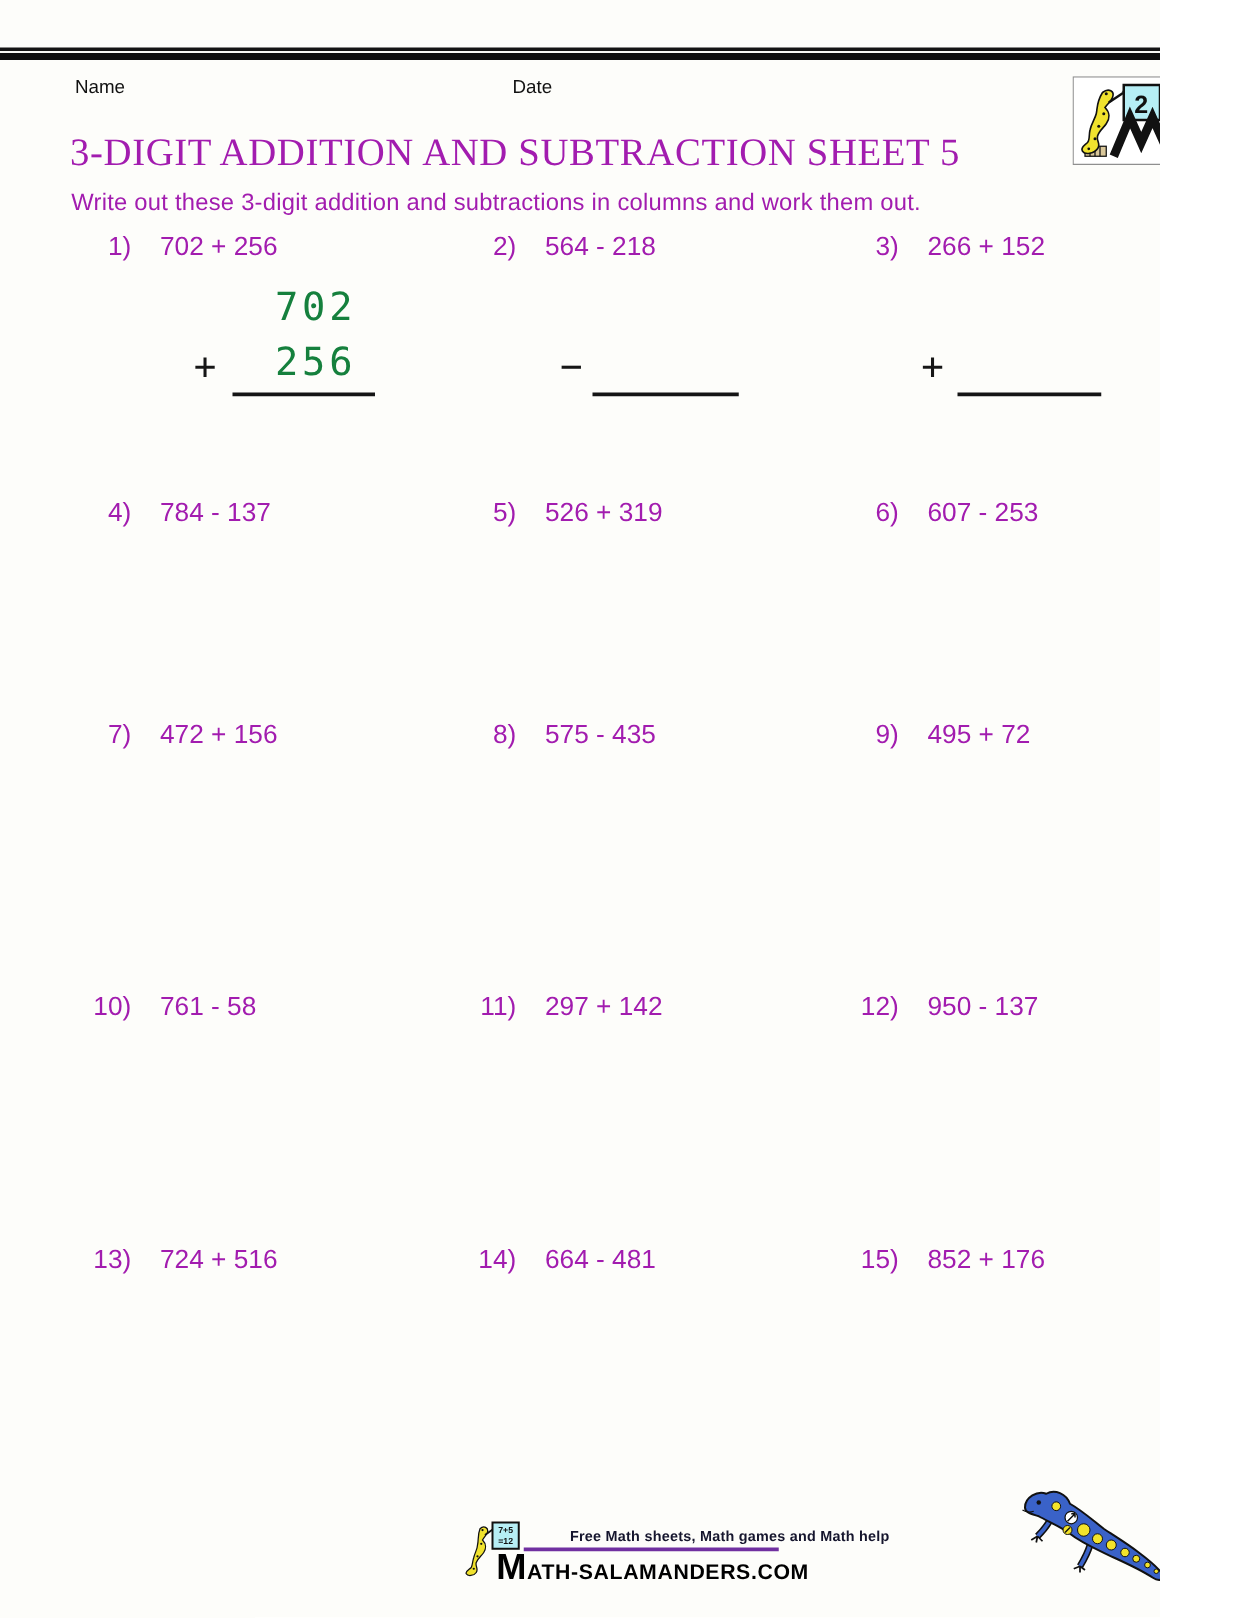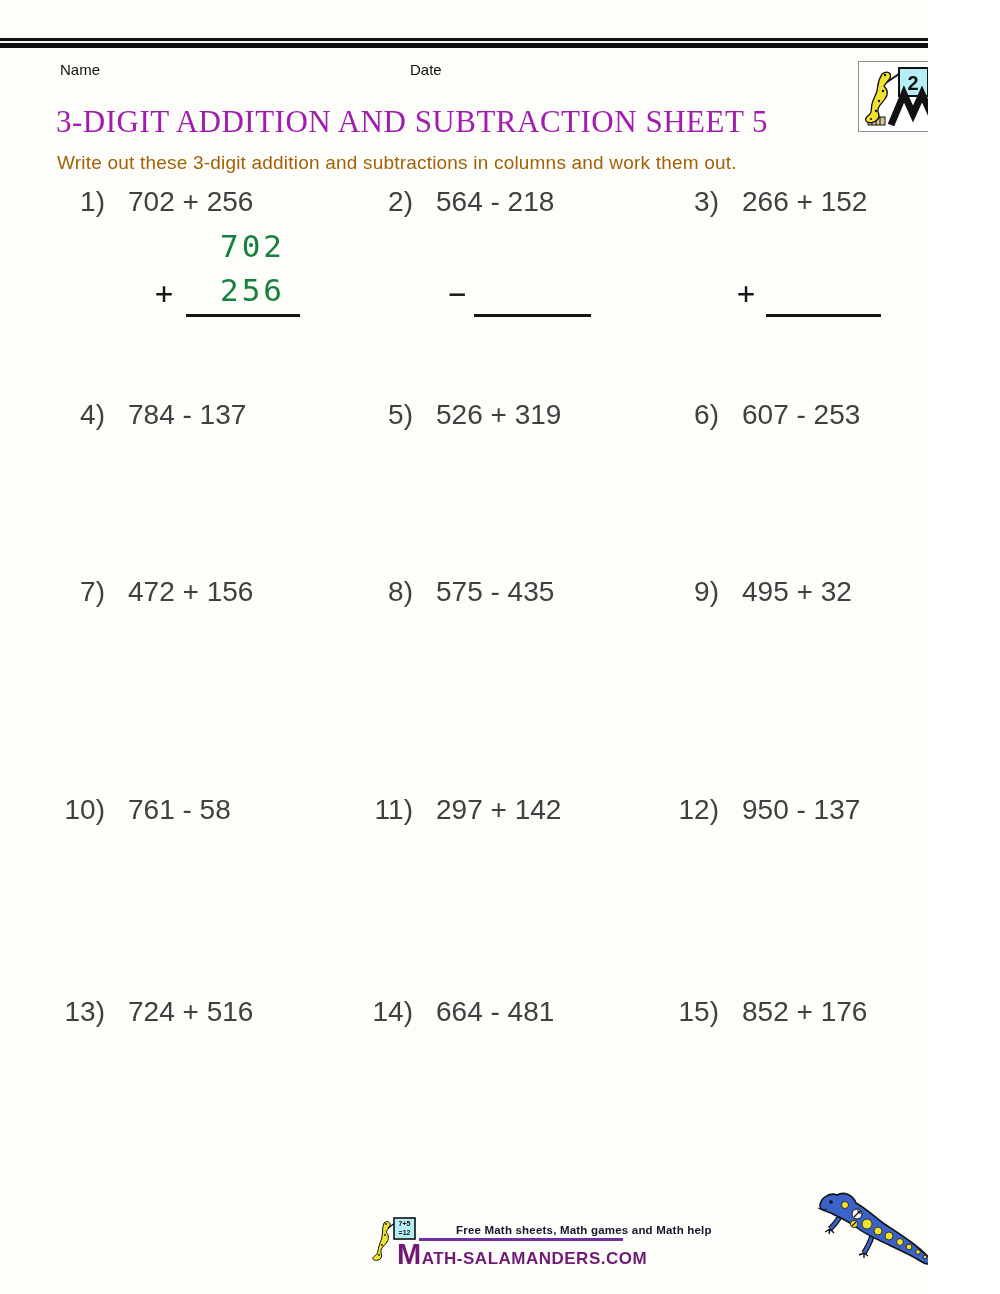--- a/index.html
+++ b/index.html
@@ -14,41 +14,41 @@
   }
   .hlabel{position:absolute;top:61px;font-size:15px;color:#111;}
   #name-label{left:60px;}
   #date-label{left:410px;}
   .logo-box{position:absolute;left:858px;top:61px;width:89px;height:71px;}
   .page-title{
     position:absolute;left:56px;top:104px;
     font-family:"Liberation Serif",serif;font-size:31px;letter-spacing:.5px;
     color:#a21caf;white-space:nowrap;
   }
-  .instruction{position:absolute;left:57px;top:152px;font-size:19px;letter-spacing:.2px;color:#a16207;white-space:nowrap;}
+  .instruction{position:absolute;left:57px;top:152px;font-size:19px;letter-spacing:.2px;color:#a21caf;white-space:nowrap;}
 
   
-  .pcell{position:absolute;white-space:nowrap;font-size:28px;color:#404040;}
+  .pcell{position:absolute;white-space:nowrap;font-size:21px;color:#a21caf;}
   .pnum{display:inline-block;width:46px;text-align:right;}
   .pexpr{margin-left:23px;}
   .row0{top:186px}.row1{top:399px}.row2{top:576px}.row3{top:794px}.row4{top:996px}
   .col0{left:59px}.col1{left:367px}.col2{left:673px}
 
   
   .wnum{position:absolute;font-family:"DejaVu Sans Mono",monospace;font-size:31px;letter-spacing:3px;color:#15803d;}
   .wop{position:absolute;font-family:"DejaVu Sans Mono",monospace;font-size:30px;color:#161616;}
   .wline{position:absolute;height:3px;background:#151515;}
 
   
   .f-logo{position:absolute;left:372px;top:1215px;width:46px;height:48px;}
   .f-tag{position:absolute;left:420px;top:1224px;font-size:11.5px;font-weight:bold;color:#15152d;letter-spacing:.2px;white-space:nowrap;margin-left:36px;}
   .f-rule{position:absolute;left:419px;top:1238px;width:204px;height:3px;background:#7030a0;}
   .f-site{
     position:absolute;left:397px;top:1238px;font-size:17px;font-weight:bold;
-    letter-spacing:.5px;color:#701a75;white-space:nowrap;
+    letter-spacing:.5px;color:#000000;white-space:nowrap;
   }
   .f-site::first-letter{font-size:29px;}
   .big-salamander{position:absolute;left:810px;top:1180px;width:135px;height:95px;}
 </style>
 </head>
 <body>
 
 <div id="sheet">
 
   <div class="topbar"></div>
@@ -83,21 +83,21 @@
   <div class="instruction">Write out these 3-digit addition and subtractions in columns and work them out.</div>
 
   <div class="pcell row0 col0"><span class="pnum">1)</span><span class="pexpr">702 + 256</span></div>
   <div class="pcell row0 col1"><span class="pnum">2)</span><span class="pexpr">564 - 218</span></div>
   <div class="pcell row0 col2"><span class="pnum">3)</span><span class="pexpr">266 + 152</span></div>
   <div class="pcell row1 col0"><span class="pnum">4)</span><span class="pexpr">784 - 137</span></div>
   <div class="pcell row1 col1"><span class="pnum">5)</span><span class="pexpr">526 + 319</span></div>
   <div class="pcell row1 col2"><span class="pnum">6)</span><span class="pexpr">607 - 253</span></div>
   <div class="pcell row2 col0"><span class="pnum">7)</span><span class="pexpr">472 + 156</span></div>
   <div class="pcell row2 col1"><span class="pnum">8)</span><span class="pexpr">575 - 435</span></div>
-  <div class="pcell row2 col2"><span class="pnum">9)</span><span class="pexpr">495 + 32</span></div>
+  <div class="pcell row2 col2"><span class="pnum">9)</span><span class="pexpr">495 + 72</span></div>
   <div class="pcell row3 col0"><span class="pnum">10)</span><span class="pexpr">761 - 58</span></div>
   <div class="pcell row3 col1"><span class="pnum">11)</span><span class="pexpr">297 + 142</span></div>
   <div class="pcell row3 col2"><span class="pnum">12)</span><span class="pexpr">950 - 137</span></div>
   <div class="pcell row4 col0"><span class="pnum">13)</span><span class="pexpr">724 + 516</span></div>
   <div class="pcell row4 col1"><span class="pnum">14)</span><span class="pexpr">664 - 481</span></div>
   <div class="pcell row4 col2"><span class="pnum">15)</span><span class="pexpr">852 + 176</span></div>
 
   <div class="wnum" style="left:220px;top:228px;">702</div>
   <div class="wop" style="left:155px;top:276px;">+</div>
   <div class="wnum" style="left:220px;top:272px;">256</div>

